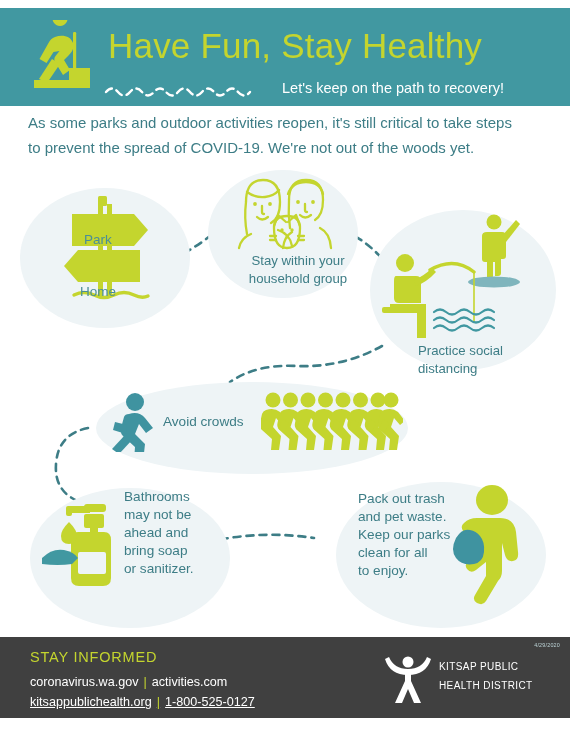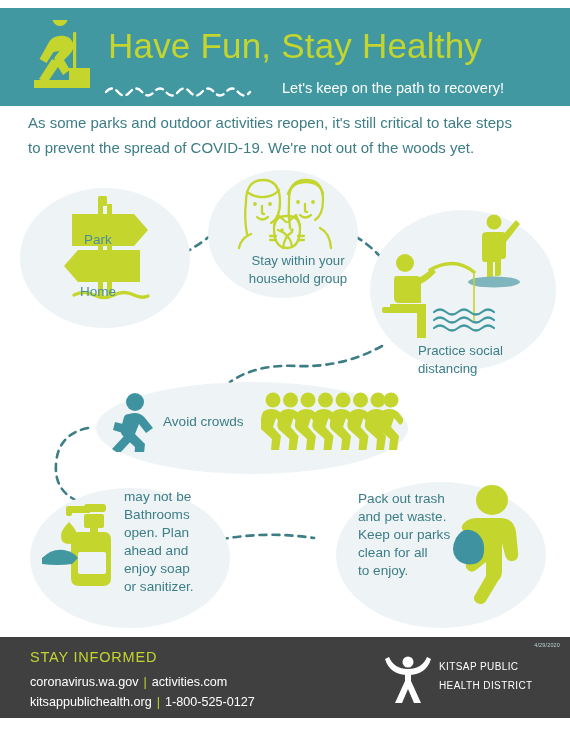--- a/index.html
+++ b/index.html
@@ -289,25 +289,24 @@
           <rect x="44" y="8" width="22" height="8" rx="3"></rect>
           <path d="M38 36 h26 q7 0 7 8 v38 q0 8 -8 8 h-24 q-8 0 -8 -8 v-38 q0 -8 7 -8 Z"></path>
           <path d="M29 26 q8 8 8 14 q0 8 -8 8 q-8 0 -8 -8 q0 -6 8 -14 Z"></path>
         </g>
         <rect x="38" y="56" width="28" height="22" rx="2" fill="#eef4f6"></rect>
         <path d="M2 62 q10 -10 22 -8 q10 2 14 8 l-6 6 q-14 2 -30 0 Z" fill="#4198a1"></path>
       </svg>
     </div>
 
     <div class="cap" style="left:124px;top:318px;width:100px;font-size:13.6px;line-height:18px;">
+      <div>Bathrooms</div>
       <div>may not be</div>
-      <div>Bathrooms</div>
-      <div>open. Plan</div>
       <div>ahead and</div>
-      <div>enjoy soap</div>
+      <div>bring soap</div>
       <div>or sanitizer.</div>
     </div>
 
     <div class="blob" style="left:336px;top:312px;width:210px;height:146px;"></div>
 
     <div style="position:absolute;left:450px;top:312px;width:100px;height:130px;">
       <svg viewBox="0 0 100 130" width="100" height="130">
         <g fill="#c4d52e">
           <ellipse cx="42" cy="18" rx="16" ry="15"></ellipse>
           <path d="M28 36 h22 q14 0 16 14 l2 20 q1 8 -5 9 q-6 1 -8 -6 l-3 -12 v28 q0 6 -4 10 l-12 20 q-3 5 -9 2 q-5 -3 -2 -8 l11 -19 v-14 l-10 8 q-5 4 -9 -1 q-3 -4 1 -8 l9 -10 v-18 q-10 2 -14 -2 q-3 -5 1 -8 q5 -5 13 -5 Z"></path>
@@ -331,21 +330,21 @@
   <div class="footer">
 
     <div class="datestamp">4/29/2020</div>
 
     <div class="stayinformed">STAY INFORMED</div>
 
     <div class="flink" style="top:38px;">
       <span>coronavirus.wa.gov</span><span class="sep">|</span><span>activities.com</span>
     </div>
 
-    <div class="flink" style="top:58px;">
+    <div class="flink" style="top:58px;text-decoration:underline;">
       <span>kitsappublichealth.org</span><span class="sep">|</span><span>1-800-525-0127</span>
     </div>
 
     <div class="logo-wrap">
       <svg class="logo-mark" viewBox="0 0 46 50" width="46" height="50">
         <g fill="#ffffff">
           <circle cx="23" cy="9" r="5.5"></circle>
           <path d="M23 16 q-14 0 -19 -12 l-4 2 q5 16 23 16 q18 0 23 -16 l-4 -2 q-5 12 -19 12 Z"></path>
           <path d="M20 18 h6 v10 l10 22 h-7 l-6 -14 l-6 14 h-7 l10 -22 Z"></path>
         </g>

